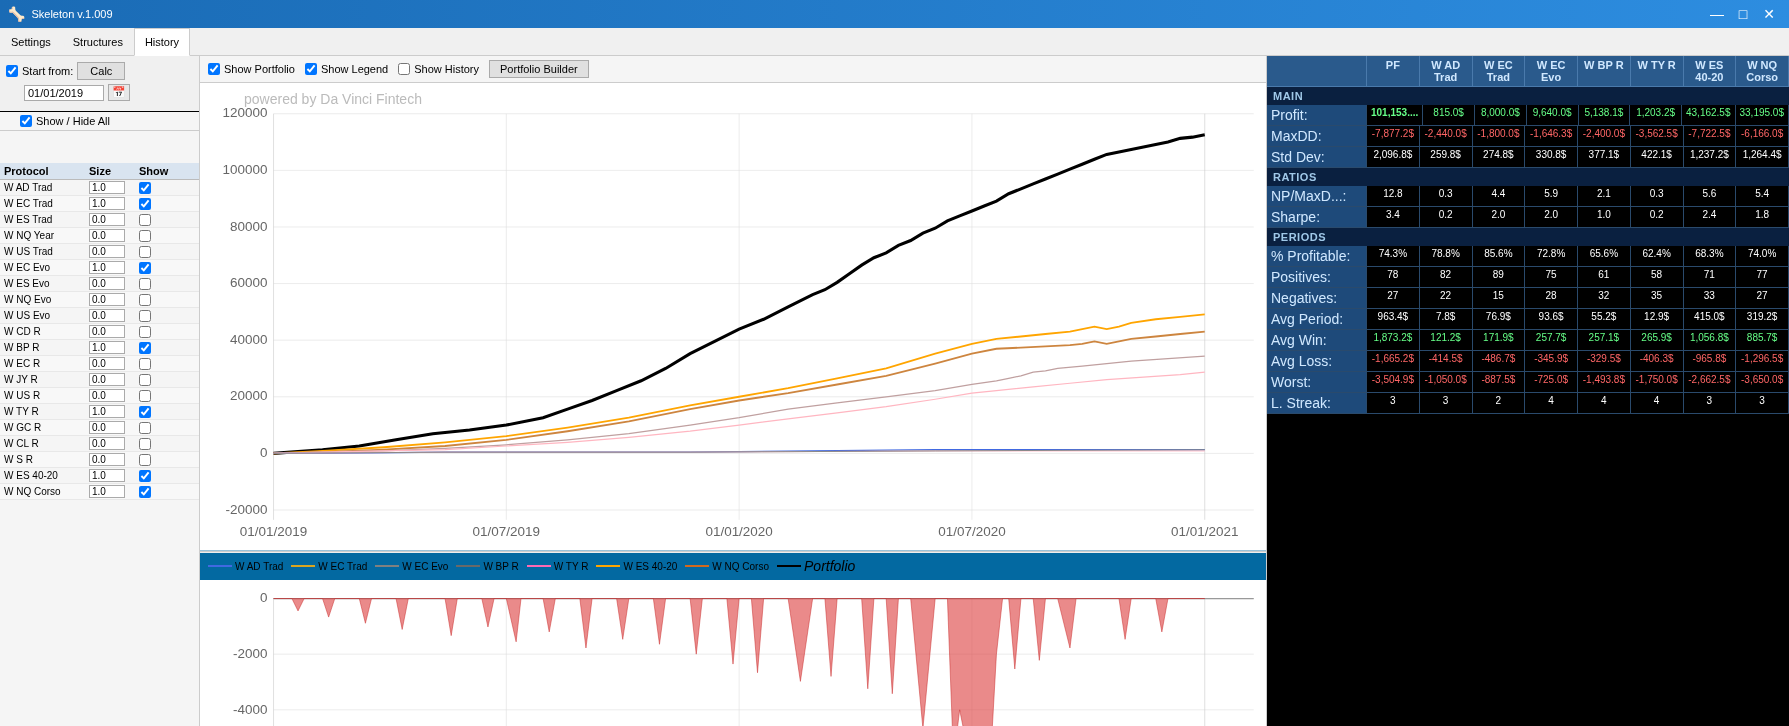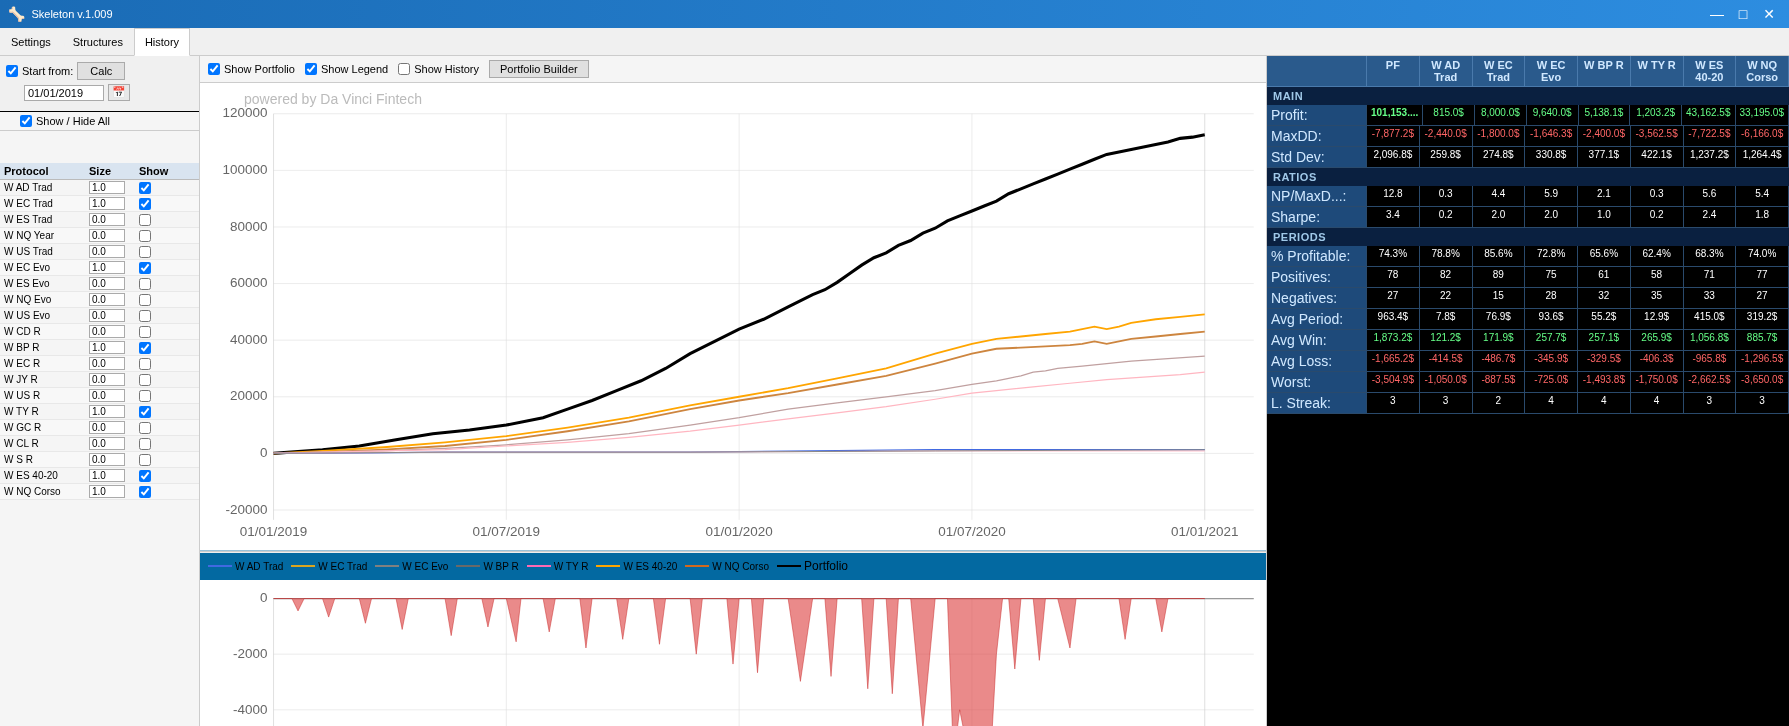--- a/index.html
+++ b/index.html
@@ -493,21 +493,21 @@
           <div class="legend-item">
     <div class="legend-line" style="background:#FFA500;"></div>
     <span style="font-size:10px;">W ES 40-20</span>
   </div>
           <div class="legend-item">
     <div class="legend-line" style="background:#D2691E;"></div>
     <span style="font-size:10px;">W NQ Corso</span>
   </div>
           <div class="legend-item">
     <div class="legend-line" style="background:#000000;"></div>
-    <span style="font-size:12px;">Portfolio</span>
+    <span style="font-size:14px;font-style:italic;">Portfolio</span>
   </div>
         </div>
 
       <div class="dd-chart">
         <svg class="chart-svg" viewBox="0 0 870 180" preserveAspectRatio="none">
           <rect width="870" height="180" fill="white"></rect>
 
           <text x="55" y="18" font-size="9" fill="#666" text-anchor="end">0</text>
           <text x="55" y="63" font-size="9" fill="#666" text-anchor="end">-2000</text>
           <text x="55" y="108" font-size="9" fill="#666" text-anchor="end">-4000</text>

